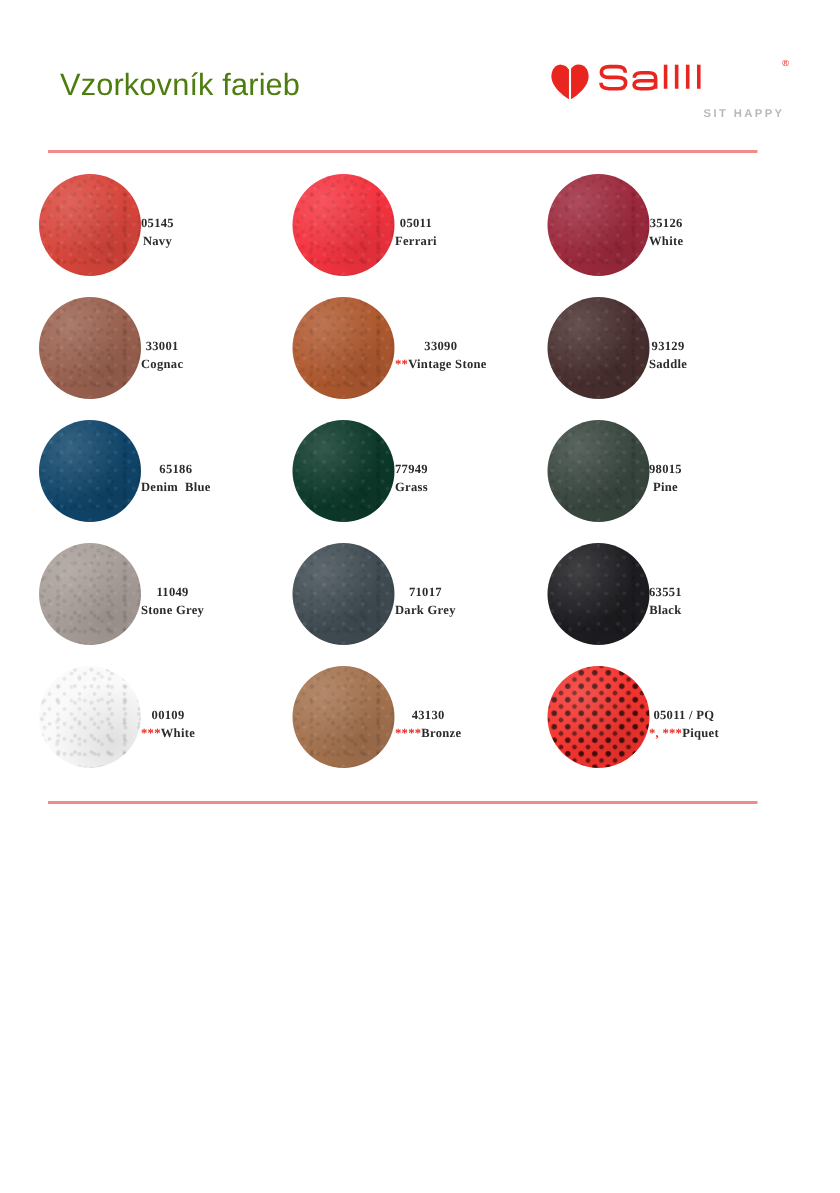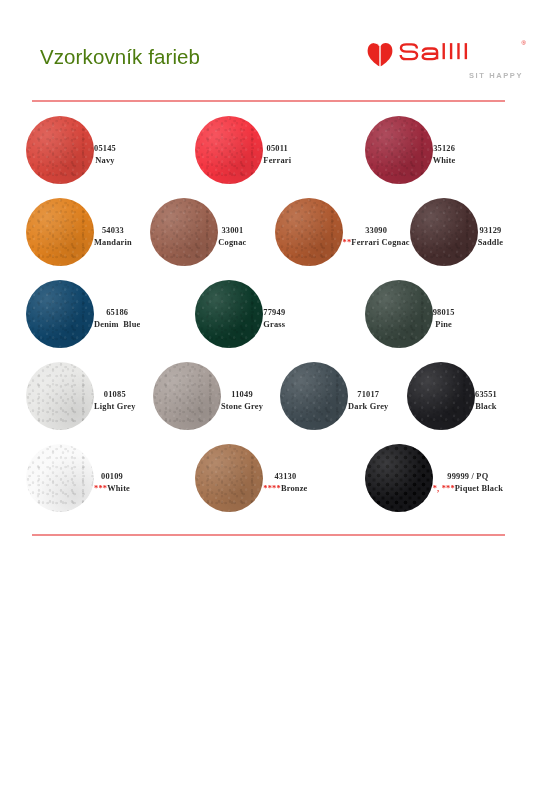--- a/index.html
+++ b/index.html
@@ -253,43 +253,34 @@
         <div class="labels">
           <div class="code">35126</div>
           <div class="name"><span class="stars" style="color: rgb(232, 37, 31);"></span><span>White</span></div>
         </div>
       </div>
     </div>
 
     <div class="srow">
       <div class="cell">
         <div class="swatch-wrap">
-          <div class="swatch grain" style="background-color: rgb(224, 129, 30);"></div>
-        </div>
-        <div class="labels">
-          <div class="code">54033</div>
-          <div class="name"><span class="stars" style="color: rgb(232, 37, 31);"></span><span>Mandarin</span></div>
-        </div>
-      </div>
-      <div class="cell">
-        <div class="swatch-wrap">
           <div class="swatch grain" style="background-color: rgb(155, 98, 80);"></div>
         </div>
         <div class="labels">
           <div class="code">33001</div>
           <div class="name"><span class="stars" style="color: rgb(232, 37, 31);"></span><span>Cognac</span></div>
         </div>
       </div>
       <div class="cell">
         <div class="swatch-wrap">
           <div class="swatch grain" style="background-color: rgb(176, 90, 48);"></div>
         </div>
         <div class="labels">
           <div class="code">33090</div>
-          <div class="name"><span class="stars" style="color: rgb(232, 37, 31);">**</span><span>Ferrari Cognac</span></div>
+          <div class="name"><span class="stars" style="color: rgb(232, 37, 31);">**</span><span>Vintage Stone</span></div>
         </div>
       </div>
       <div class="cell">
         <div class="swatch-wrap">
           <div class="swatch grain" style="background-color: rgb(74, 48, 48);"></div>
         </div>
         <div class="labels">
           <div class="code">93129</div>
           <div class="name"><span class="stars" style="color: rgb(232, 37, 31);"></span><span>Saddle</span></div>
         </div>
@@ -322,29 +313,20 @@
         <div class="labels">
           <div class="code">98015</div>
           <div class="name"><span class="stars" style="color: rgb(232, 37, 31);"></span><span>Pine</span></div>
         </div>
       </div>
     </div>
 
     <div class="srow">
       <div class="cell">
         <div class="swatch-wrap">
-          <div class="swatch grain" style="background-color: rgb(232, 232, 230);"></div>
-        </div>
-        <div class="labels">
-          <div class="code">01085</div>
-          <div class="name"><span class="stars" style="color: rgb(232, 37, 31);"></span><span>Light Grey</span></div>
-        </div>
-      </div>
-      <div class="cell">
-        <div class="swatch-wrap">
           <div class="swatch grain" style="background-color: rgb(168, 158, 153);"></div>
         </div>
         <div class="labels">
           <div class="code">11049</div>
           <div class="name"><span class="stars" style="color: rgb(232, 37, 31);"></span><span>Stone Grey</span></div>
         </div>
       </div>
       <div class="cell">
         <div class="swatch-wrap">
           <div class="swatch grain" style="background-color: rgb(65, 77, 84);"></div>
@@ -379,24 +361,24 @@
         <div class="swatch-wrap">
           <div class="swatch grain" style="background-color: rgb(165, 115, 79);"></div>
         </div>
         <div class="labels">
           <div class="code">43130</div>
           <div class="name"><span class="stars" style="color: rgb(232, 37, 31);">****</span><span>Bronze</span></div>
         </div>
       </div>
       <div class="cell">
         <div class="swatch-wrap">
-          <div class="swatch piquet" style="background-color: rgb(23, 23, 26);"></div>
-        </div>
-        <div class="labels">
-          <div class="code">99999 / PQ</div>
-          <div class="name"><span class="stars" style="color: rgb(232, 37, 31);">*, ***</span><span>Piquet Black</span></div>
+          <div class="swatch piquet" style="background-color: rgb(245, 52, 47);"></div>
+        </div>
+        <div class="labels">
+          <div class="code">05011 / PQ</div>
+          <div class="name"><span class="stars" style="color: rgb(232, 37, 31);">*, ***</span><span>Piquet</span></div>
         </div>
       </div>
     </div>
   </div>
 
   <div class="rule rule-bottom" style="background: rgb(240, 140, 140);"></div>
 </div>
 
 </body></html>

